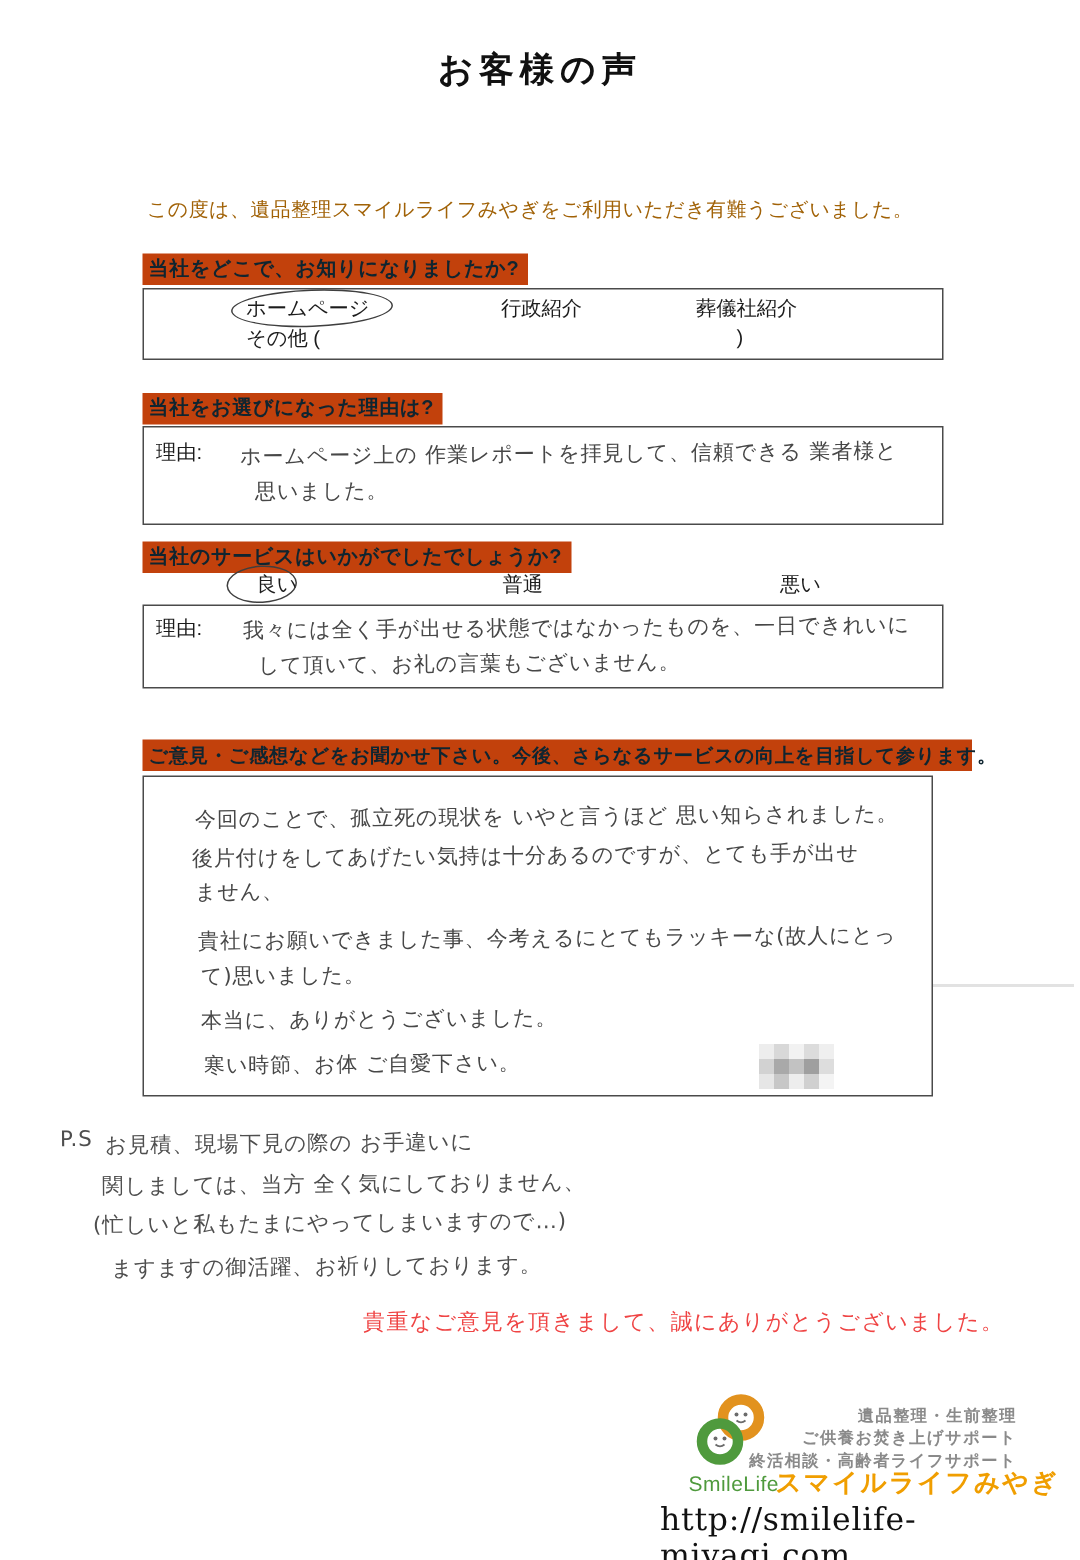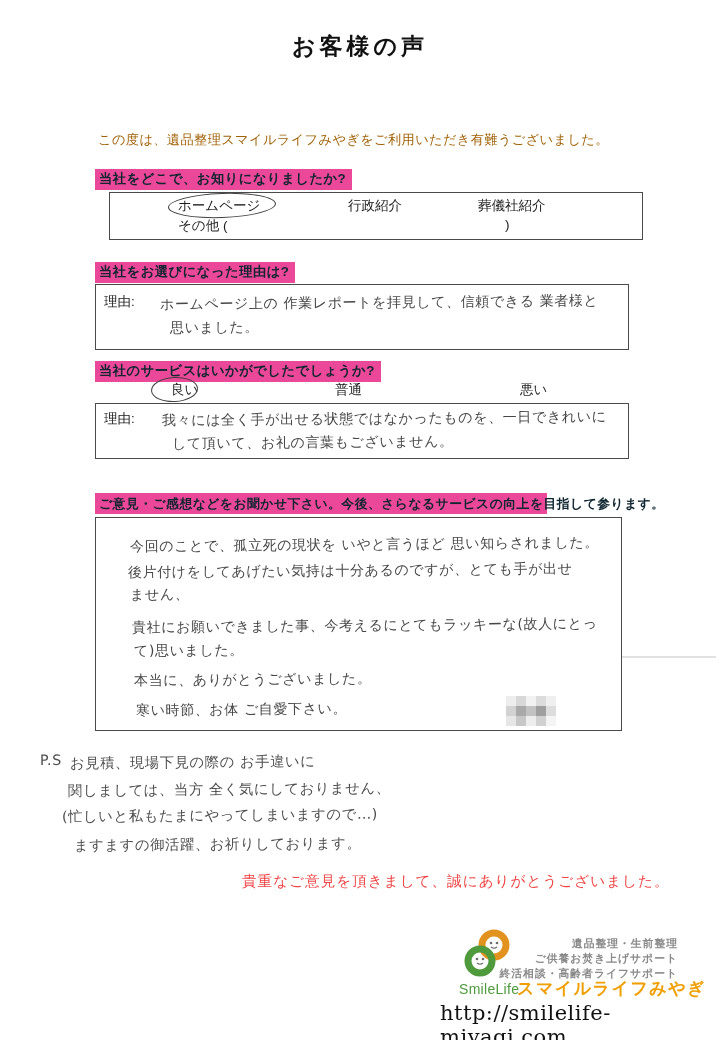--- a/index.html
+++ b/index.html
@@ -15,21 +15,21 @@
   .abs{position:absolute;}
   .doc-title{
     left:0;right:0;top:31px;
     text-align:center;
     font-size:23px;font-weight:bold;
     letter-spacing:4px;color:#111;
   }
   .intro{left:98px;top:131px;font-size:13.2px;color:#a16207;letter-spacing:0.4px;}
   .hl-heading{
     display:inline-block;
-    background:#ec4899;
+    background:#c2410c;
     color:#0f2530;
     font-weight:bold;
     font-size:13.3px;
     line-height:1.2;
     padding:2px 6px 3px 4px;
     letter-spacing:0.5px;
     white-space:nowrap;
   }
   .formbox{
     position:absolute;
@@ -70,21 +70,21 @@
 
 <div class="page">
 
   <div class="abs doc-title">お客様の声</div>
 
   <div class="abs intro">この度は、遺品整理スマイルライフみやぎをご利用いただき有難うございました。</div>
 
   <div class="abs" style="left:95px;top:169px;">
     <span class="hl-heading">当社をどこで、お知りになりましたか?</span>
   </div>
-  <div class="formbox" style="left:109px;top:192px;width:532px;height:46px;">
+  <div class="formbox" style="left:95px;top:192px;width:532px;height:46px;">
     <span class="opt" style="left:68px;top:4px;">ホームページ</span>
     <span class="opt" style="left:238px;top:4px;">行政紹介</span>
     <span class="opt" style="left:368px;top:4px;">葬儀社紹介</span>
     <span class="opt" style="left:68px;top:24px;">その他 (</span>
     <span class="opt" style="left:395px;top:24px;">)</span>
     <span class="ellipse" style="left:58px;top:0px;width:106px;height:23px;transform:rotate(-2deg);"></span>
   </div>
 
   <div class="abs" style="left:95px;top:262px;">
     <span class="hl-heading">当社をお選びになった理由は?</span>
@@ -103,21 +103,21 @@
     <span class="opt" style="left:335px;top:381px;">普通</span>
     <span class="opt" style="left:520px;top:381px;">悪い</span>
     <span class="ellipse" style="left:151px;top:377px;width:45px;height:23px;transform:rotate(-3deg);"></span>
   </div>
   <div class="formbox" style="left:95px;top:403px;width:532px;height:54px;">
     <span class="reason-label" style="left:8px;top:6px;">理由:</span>
     <span class="hand" style="left:66px;top:6px;">我々には全く手が出せる状態ではなかったものを、一日できれいに</span>
     <span class="hand" style="left:76px;top:30px;">して頂いて、お礼の言葉もございません。</span>
   </div>
 
-  <div class="abs" style="left:95px;top:493px;width:452px;">
+  <div class="abs" style="left:95px;top:493px;width:553px;">
     <span class="hl-heading" style="display:block;font-size:12.8px;padding:3px 2px 3px 4px;">ご意見・ご感想などをお聞かせ下さい。今後、さらなるサービスの向上を目指して参ります。</span>
   </div>
   <div class="formbox" style="left:95px;top:517px;width:525px;height:212px;">
     <span class="hand" style="left:34px;top:18px;">今回のことで、孤立死の現状を いやと言うほど 思い知らされました。</span>
     <span class="hand" style="left:32px;top:44px;">後片付けをしてあげたい気持は十分あるのですが、とても手が出せ</span>
     <span class="hand" style="left:34px;top:68px;">ません、</span>
     <span class="hand" style="left:36px;top:99px;">貴社にお願いできました事、今考えるにとてもラッキーな(故人にとっ</span>
     <span class="hand" style="left:38px;top:124px;">て)思いました。</span>
     <span class="hand" style="left:38px;top:153px;">本当に、ありがとうございました。</span>
     <span class="hand" style="left:40px;top:183px;">寒い時節、お体 ご自愛下さい。</span>

